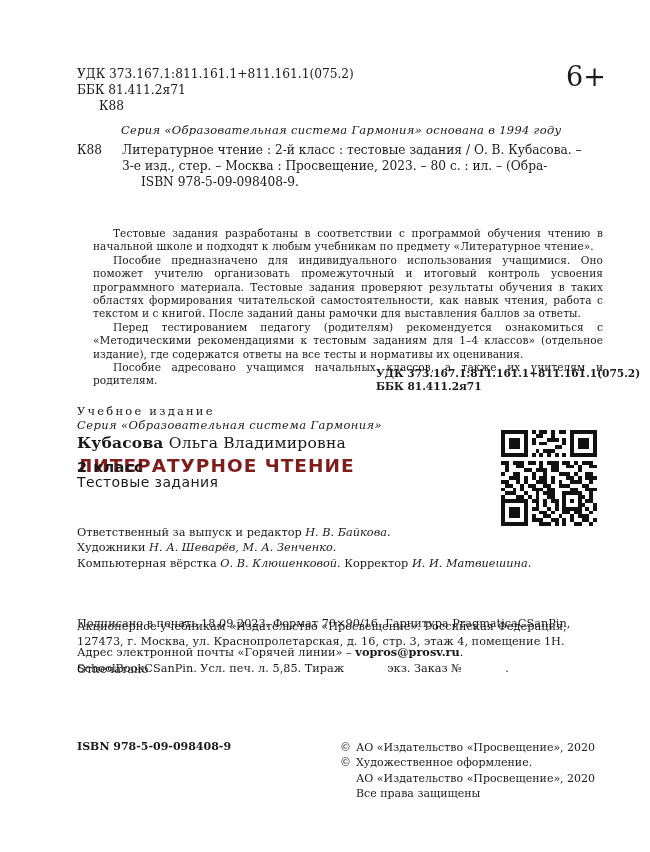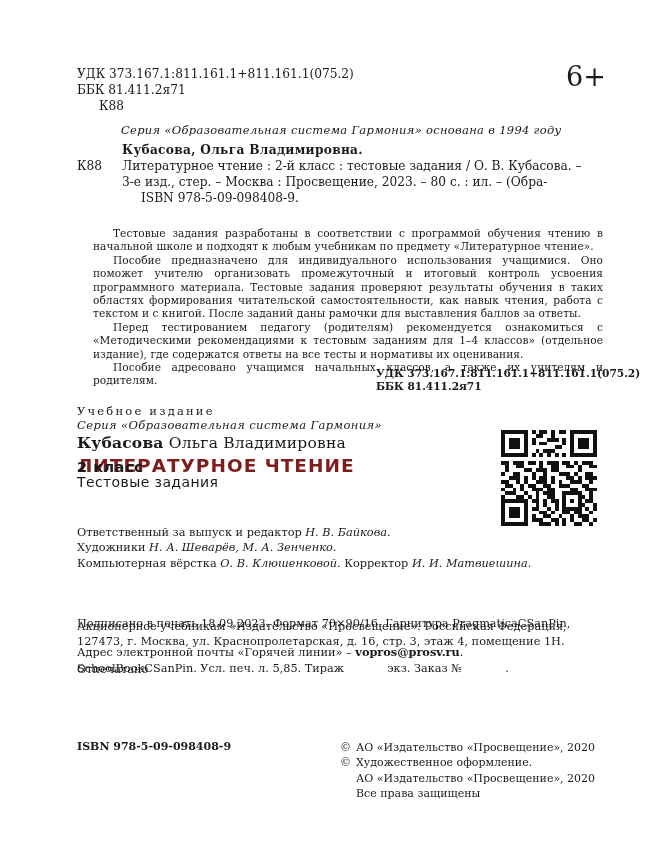--- a/index.html
+++ b/index.html
@@ -56,21 +56,20 @@
 <div id="udk-top" class="abs line">
   <div>УДК 373.167.1:811.161.1+811.161.1(075.2)</div>
   <div>ББК 81.411.2я71</div>
   <div style="padding-left:22px">К88</div>
 </div>
 <div id="age" class="abs">6+</div>
 
 <div id="series-founded" class="abs line">Серия «Образовательная система Гармония» основана в 1994 году</div>
 
 <div id="biblio" class="abs line">
-  <div class="author">Кубасова, Ольга Владимировна.</div>
   <div class="row">
     <span class="k88">К88</span>
     <span class="txt">Литературное чтение : 2-й класс : тестовые задания / О. В. Кубасова. –</span>
   </div>
   <div class="cont">3-е изд., стер. – Москва : Просвещение, 2023. – 80 с. : ил. – (Обра-</div>
   <div class="isbn">ISBN 978-5-09-098408-9.</div>
 </div>
 
 <div id="annot" class="abs">
   <p>Тестовые задания разработаны в соответствии с программой обучения чтению в начальной школе и подходят к любым учебникам по предмету «Литературное чтение».</p>

